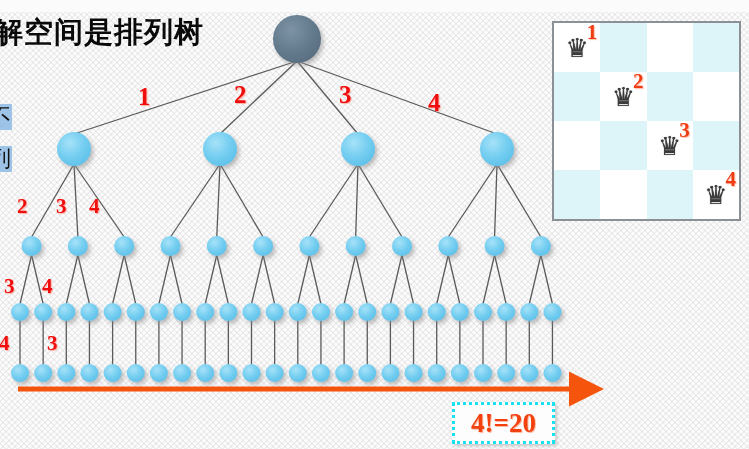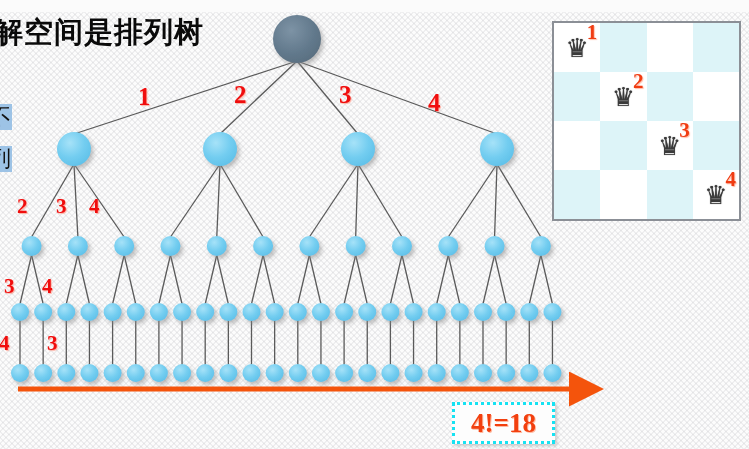--- a/index.html
+++ b/index.html
@@ -274,21 +274,21 @@
       <div class="elabel lvl2lab" style="left: 17px; top: 184px;">2</div>
       <div class="elabel lvl2lab" style="left: 56px; top: 184px;">3</div>
       <div class="elabel lvl2lab" style="left: 89px; top: 184px;">4</div>
       <div class="elabel lvl3lab" style="left: 4px; top: 264px;">3</div>
       <div class="elabel lvl3lab" style="left: 42px; top: 264px;">4</div>
       <div class="elabel lvl4lab" style="left: -1px; top: 321px;">4</div>
       <div class="elabel lvl4lab" style="left: 47px; top: 321px;">3</div>
     </div>
 
   <div id="formula-box">
-    <span id="formula-text">4!=18</span>
+    <span id="formula-text">4!=20</span>
   </div>
 
   <div id="board">
       <div class="cell light">
         <span class="queen">♛</span>
         <span class="qnum">1</span>
       </div>
       <div class="cell dark"></div>
       <div class="cell light"></div>
       <div class="cell dark"></div>

